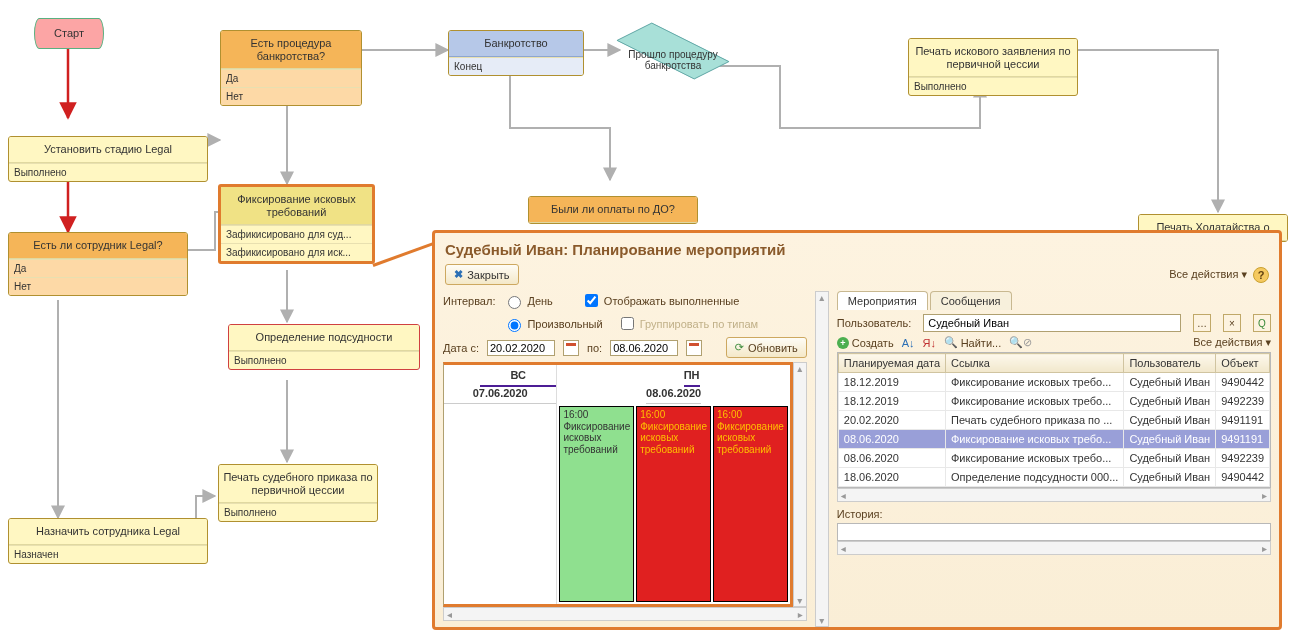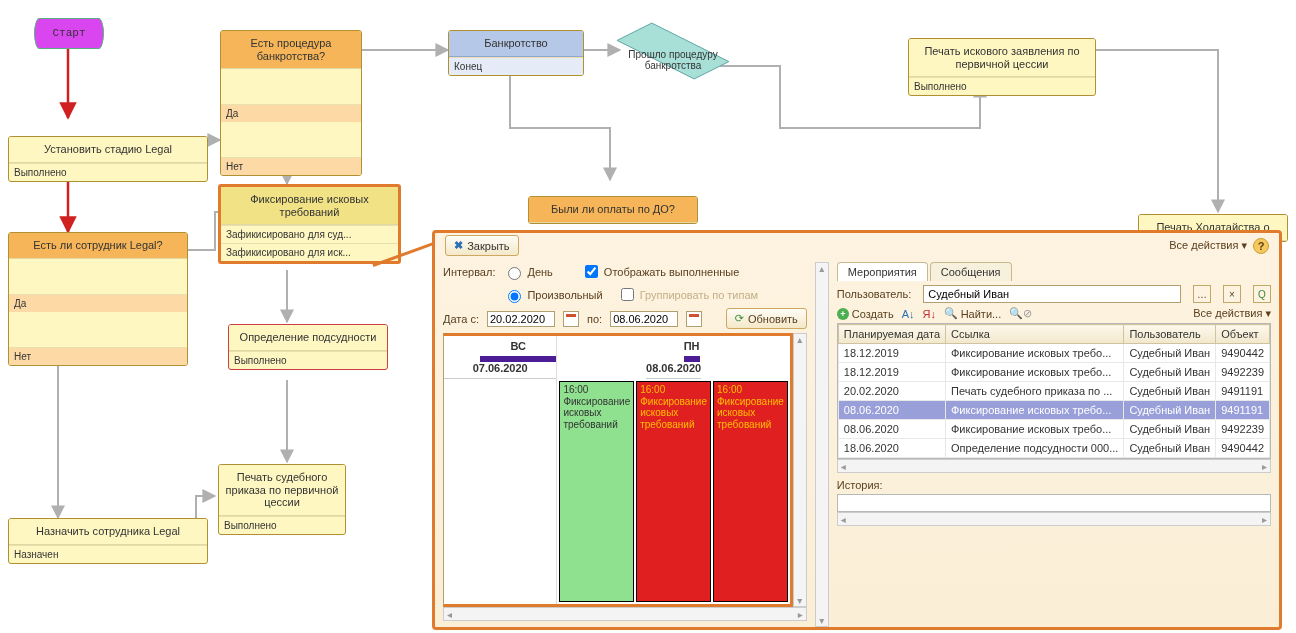--- a/index.html
+++ b/index.html
@@ -43,35 +43,34 @@
     background: var(--yellow-node);
     border-bottom: 1px solid #e0d8a0;
     line-height: 1.15;
   }
   .node .row {
     padding: 3px 5px;
     border-top: 1px solid #e8e0b0;
     font-size: 10px;
   }
   .node.orange .head { background: var(--orange-med); }
-  .node.orange .row  { background: var(--orange-light); margin-top: 35px; }
+  .node.orange .row  { background: var(--orange-light); }
   .node.blue .head   { background: var(--blue-node); border-bottom-color:#8ea6d0;}
   .node.blue .row    { background: #e6ecf7; }
   .node.hl { border: 3px solid var(--orange); }
   
   .rounded {
     position: absolute;
     border: 1px solid #5ab080;
     border-radius: 14px/40px;
-    background: #d946ef;
+    background: #fca5a5;
     text-align: center;
     line-height: 1.2;
     padding: 8px 12px;
     font-size: 11px;
-    font-family: Liberation Mono, monospace;
   }
   .diamond-wrap { position:absolute; }
   .diamond {
     width: 110px; height: 50px;
     background: var(--teal-node);
     border: 1px solid #5aa0a0;
     transform: scaleY(0.5) rotate(45deg);
     margin: -12px 0 0 10px;
   }
   .diamond-label {
@@ -116,21 +115,21 @@
   .filter-row input[type=text]{ width:68px; font-size:11px; border:1px solid #b0a070; padding:1px 2px; background:#fff;}
   .filter-row .cal { display:inline-block; width:16px;height:16px; border:1px solid #b0a070; background:#fff; position:relative;}
   .filter-row .cal::before{content:"";position:absolute;left:2px;right:2px;top:2px;height:3px;background:#d05030;}
   .filter-row label { display:inline-flex; align-items:center; gap:3px; }
   .cal-grid {
     flex:1; border:1px solid #b0a070; background:#fff; border-top: 3px solid var(--orange);
     display:flex; position:relative;
   }
   .cal-col { flex:1; border-right:1px solid #ddd; display:flex;flex-direction:column;}
   .cal-col:last-child{border-right:none;align-items:center;}
-  .cal-head { text-align:center; font-size:11px; padding:4px 0; font-weight:bold; border-bottom:6px solid #4c1d95;margin-left:36px;}
+  .cal-head { text-align:center; font-size:11px; padding:4px 0; font-weight:bold; border-bottom:2px solid #4c1d95;margin-left:36px;}
   .cal-subhead { text-align:center; font-size:11px; padding:0 0 4px; font-weight:bold; border-bottom:1px solid #ccc;}
   .events { flex:1; padding:2px; display:flex;flex-direction:row;gap:2px;}
   .event { font-size:10px; line-height:1.15; padding:2px 3px; border:1px solid #000; }
   .event.green { background:var(--green-event); }
   .event.red   { background:var(--red-event); color:#ffbf00; }
   .sbar-h { height:14px; border:1px solid #ccc; background:#f4f4f4; display:flex; align-items:center; justify-content:space-between;}
   .sbar-h span{color:#999;font-size:10px;padding:0 3px;}
   .sbar-v { width:14px; border:1px solid #ccc; background:#f4f4f4; display:flex; flex-direction:column; align-items:center; justify-content:space-between;}
   .sbar-v span{color:#999;font-size:10px;}
   .mid-sbar{width:14px;}
@@ -212,57 +211,58 @@
   <div class="head">Банкротство</div>
   <div class="row">Конец</div>
 </div>
 
 <div class="diamond-wrap" style="left:608px;top:38px;width:130px;">
   <div class="diamond"></div>
   <div class="diamond-label">Прошло процедуру
 банкротства</div>
 </div>
 
-<div class="node" style="left:908px;top:38px;width:188px;">
+<div class="node" style="left:908px;top:38px;width:170px;">
   <div class="head">Печать искового заявления по первичной цессии</div>
   <div class="row">Выполнено</div>
 </div>
 
-<div class="node hl" style="left:218px;top:184px;width:183px;">
+<div class="node hl" style="left:218px;top:184px;width:157px;">
   <div class="head" style="background:var(--yellow-dark);">Фиксирование исковых требований</div>
   <div class="row">Зафикисировано для суд...</div>
   <div class="row">Зафикисировано для иск...</div>
 </div>
 
 <div class="node orange" style="left:528px;top:196px;width:170px;">
   <div class="head">Были ли оплаты по ДО?</div>
 </div>
 
 <div class="node" style="left:1138px;top:214px;width:150px;">
   <div class="head">Печать Ходатайства о</div>
 </div>
 
-<div class="node" style="left:228px;top:324px;width:160px;border-color:#d04040;">
+<div class="node" style="left:228px;top:324px;width:192px;border-color:#d04040;">
   <div class="head">Определение подсудности</div>
   <div class="row">Выполнено</div>
 </div>
 
-<div class="node" style="left:218px;top:464px;width:128px;">
+<div class="node" style="left:218px;top:464px;width:160px;">
   <div class="head">Печать судебного приказа по первичной цессии</div>
   <div class="row">Выполнено</div>
 </div>
 
 <div class="node" style="left:8px;top:518px;width:200px;">
   <div class="head">Назначить сотрудника Legal</div>
   <div class="row">Назначен</div>
 </div>
 
 <div class="callout-line" style="left:373px; top:264px; width:70px; transform: rotate(-20deg);"></div>
 
 <div class="planner">
+  <div class="planner-title">Судебный Иван: Планирование мероприятий</div>
   <div class="planner-toolbar">
     <span class="btn">
       <span style="color:#2b6fb5;font-weight:bold;">✖</span>
       <span>Закрыть</span>
     </span>
     <span style="display:flex;align-items:center;gap:6px;">
       <span class="allacts">Все действия</span>
       <span class="help-icon">?</span>
     </span>
   </div>

